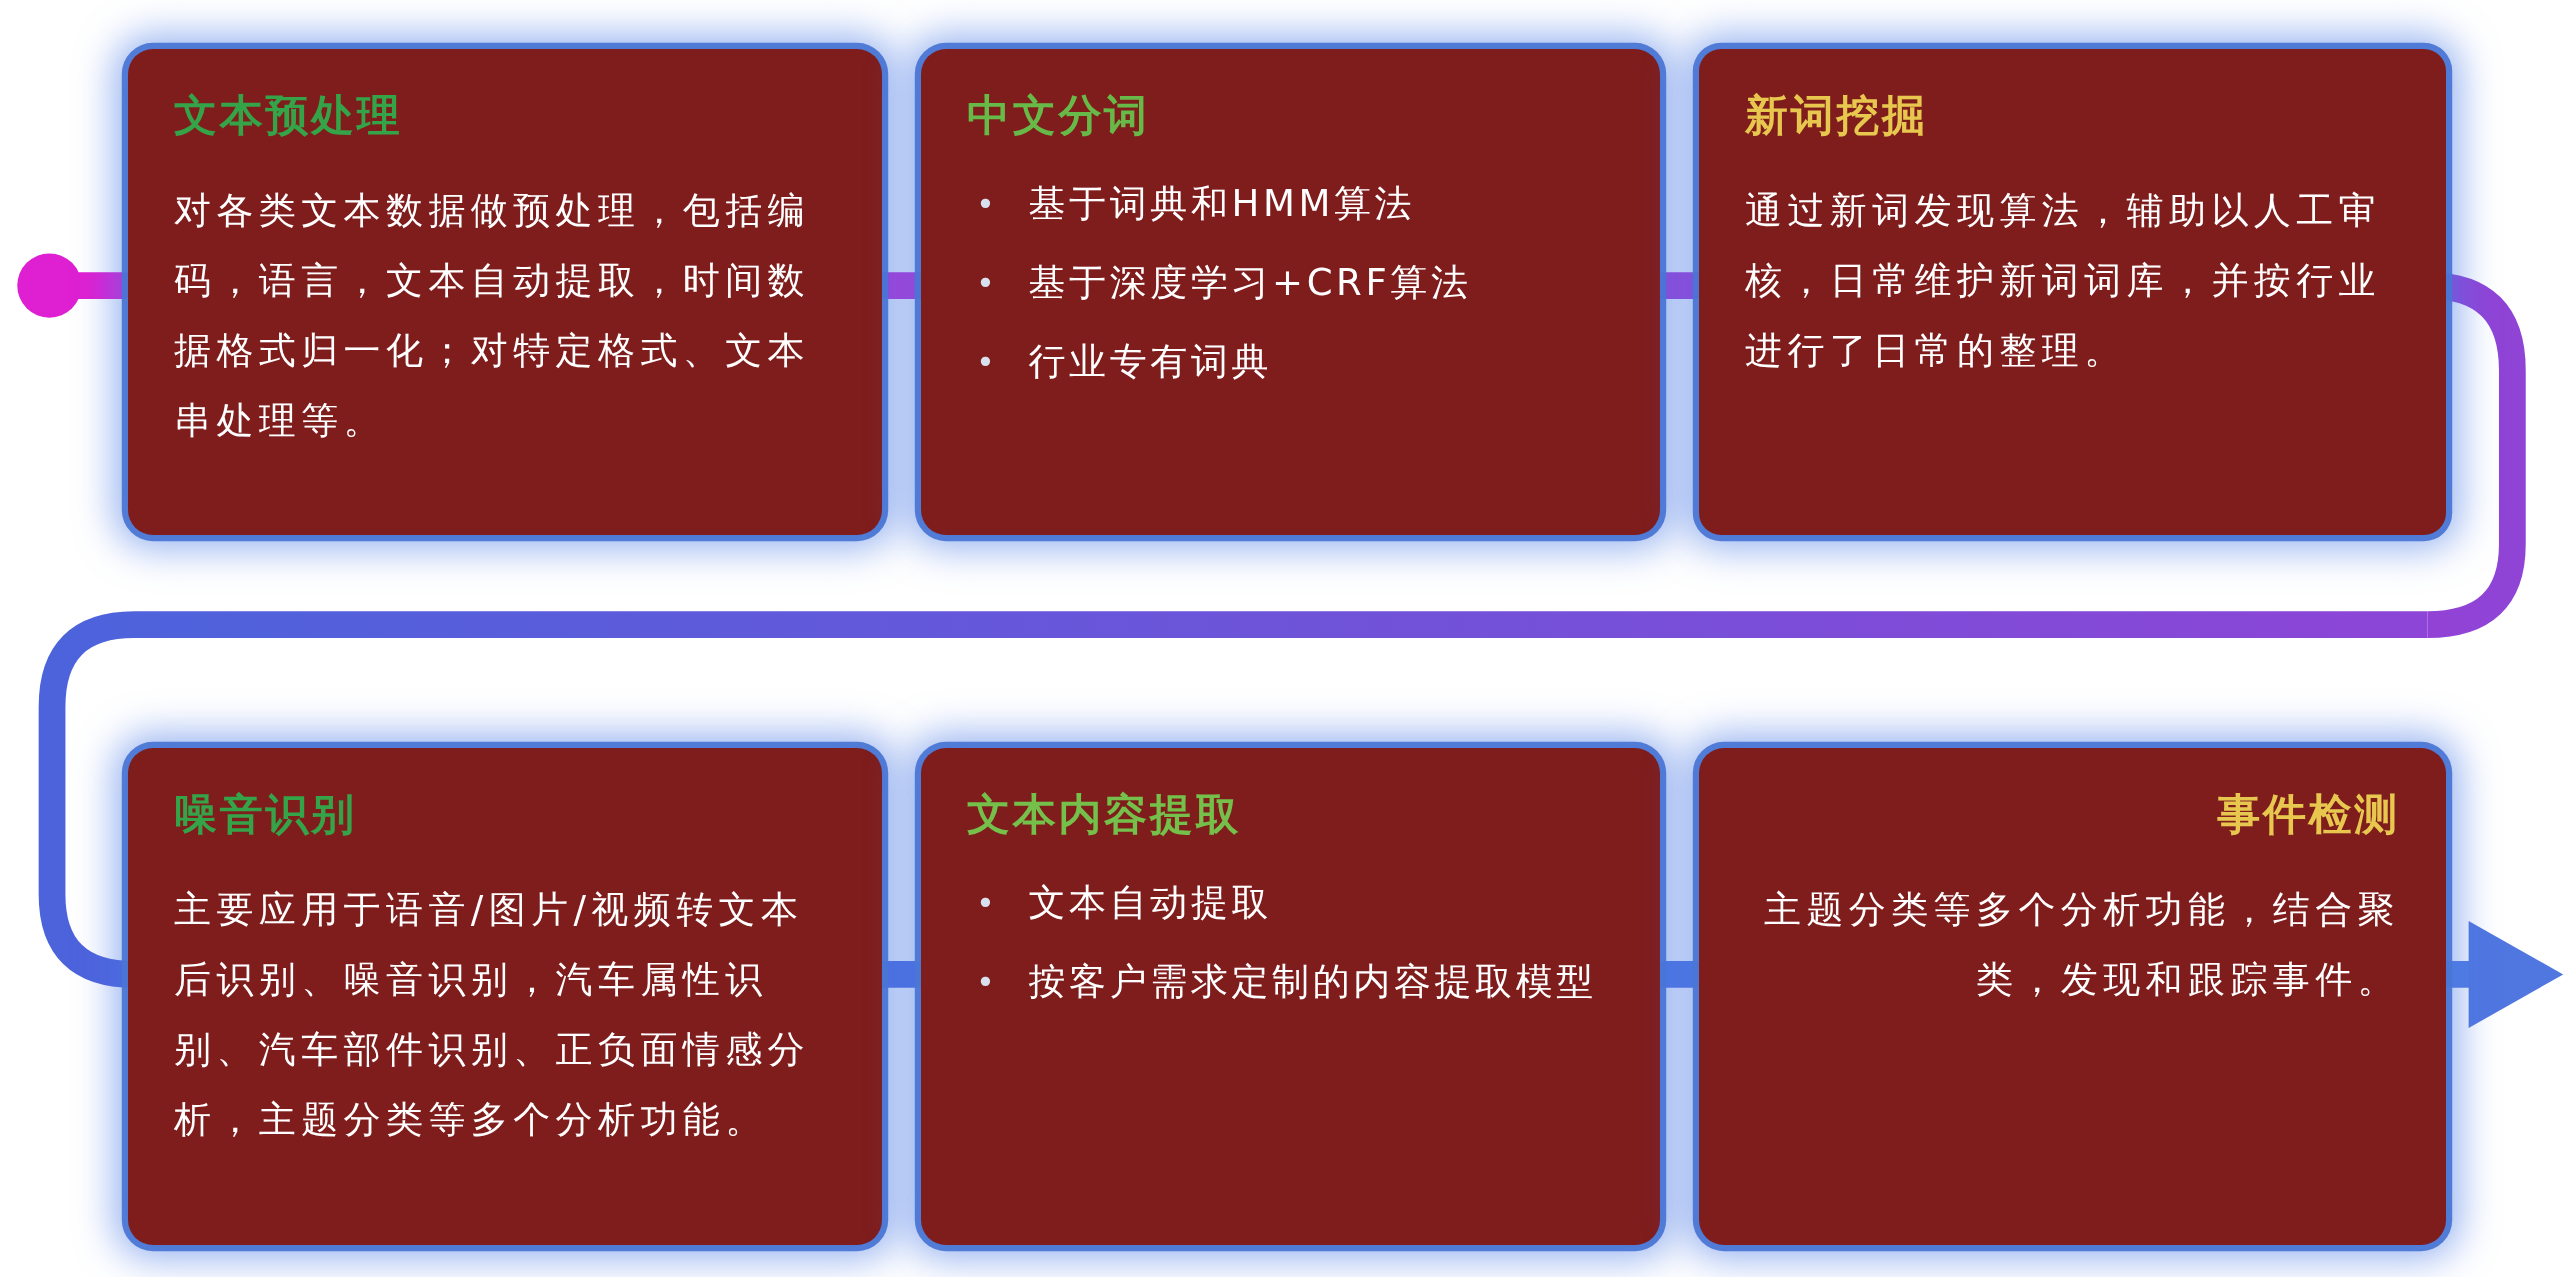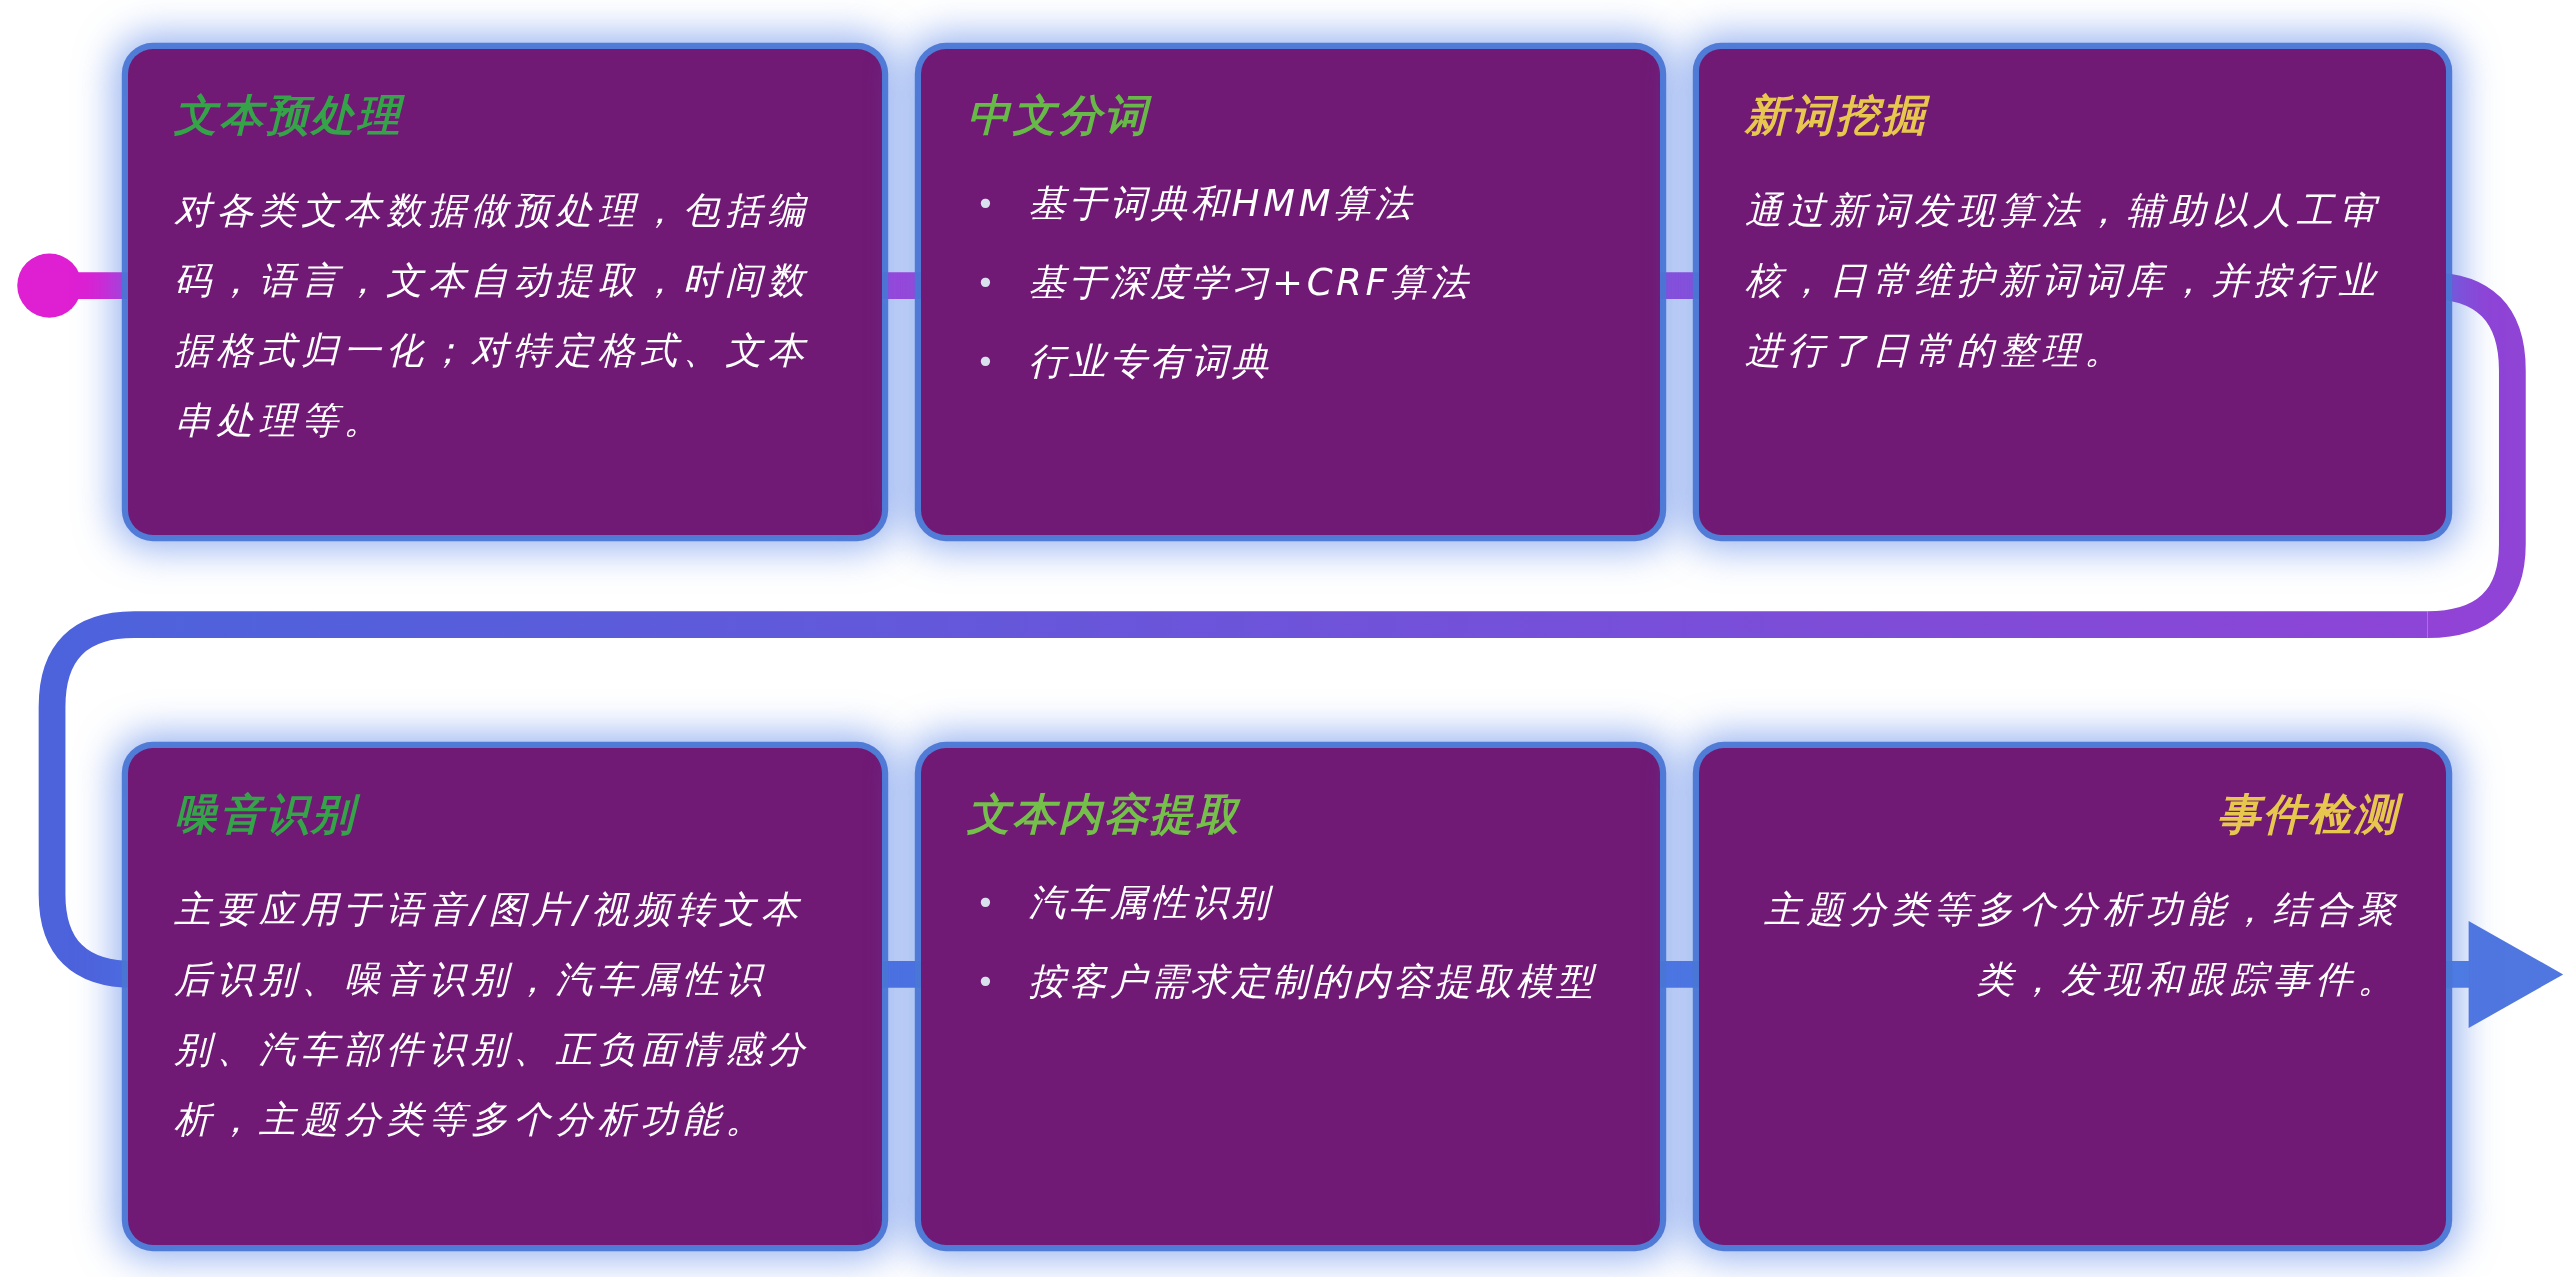--- a/index.html
+++ b/index.html
@@ -8,27 +8,26 @@
     width: 2576px;
     height: 1277px;
     background: #ffffff;
     overflow: hidden;
     font-family: "DejaVu Sans", "Liberation Sans", sans-serif;
   }
   .flow-svg { position: absolute; left: 0; top: 0; z-index: 1; }
   .card {
     position: absolute;
     z-index: 2;
-    background: #701a75;
+    background: #7f1d1d;
     border-radius: 25px;
     box-shadow: 0 0 0 6.2px rgba(74, 118, 212, 0.95), 0 0 37px 14.3px rgba(74, 122, 230, 0.55);
     padding: 41px 46px;
     box-sizing: border-box;
     color: #ffffff;
-    font-style: italic;
   }
   .c1 { left: 128px; top: 49px;  width: 754px; height: 486px; }
   .c2 { left: 921px; top: 49px; width: 739px; height: 486px; padding-left: 46px; }
   .c3 { left: 1699px; top: 49px; width: 747px; height: 486px; border-radius: 22px; }
   .c4 { left: 128px; top: 748px;  width: 754px; height: 497px; }
   .c5 { left: 921px; top: 748px; width: 739px; height: 497px; }
   .c6 { left: 1699px; top: 748px; width: 747px; height: 497px; text-align: right; }
   .card-title {
     margin: 0 0 34px 0;
     font-size: 43px;
@@ -124,21 +123,21 @@
   <div class="card c4">
     <h2 class="card-title" style="color: rgb(53, 164, 73);">噪音识别</h2>
     <p class="card-body">主要应用于语音/图片/视频转文本后识别、噪音识别，汽车属性识别、汽车部件识别、正负面情感分析，主题分类等多个分析功能。</p>
   </div>
 
   <div class="card c5">
     <h2 class="card-title" style="color: rgb(116, 192, 74);">文本内容提取</h2>
     <ul class="bullets">
       <li>
         <span class="bullet-dot">•</span>
-        <span>汽车属性识别</span>
+        <span>文本自动提取</span>
       </li>
       <li>
         <span class="bullet-dot">•</span>
         <span>按客户需求定制的内容提取模型</span>
       </li>
     </ul>
   </div>
 
   <div class="card c6">
     <h2 class="card-title" style="color: rgb(232, 199, 79);">事件检测</h2>

